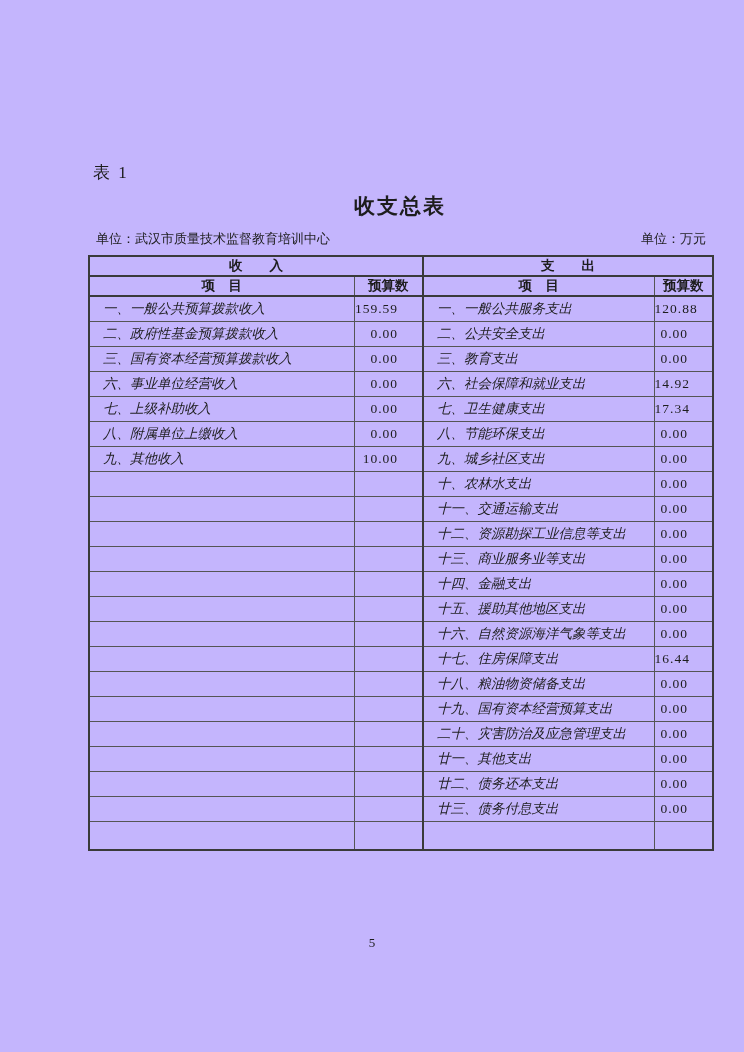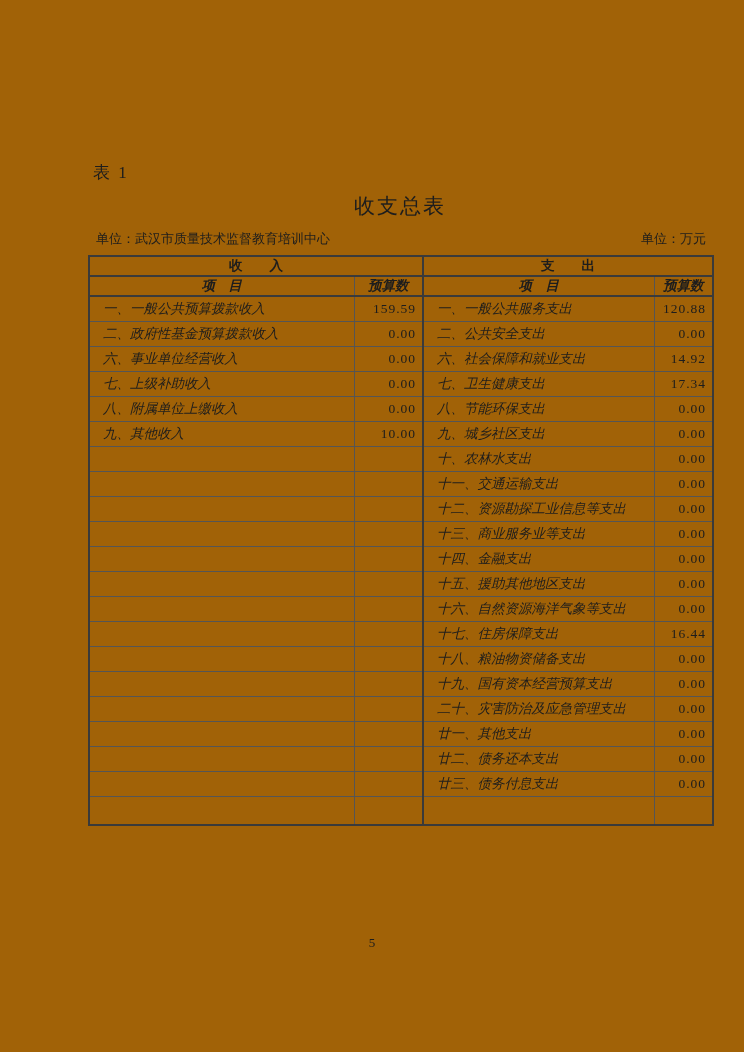--- a/index.html
+++ b/index.html
@@ -1,41 +1,41 @@
 <!DOCTYPE html>
 <html><head>
 <meta charset="utf-8">
 <style>
   * { box-sizing: border-box; }
   html, body { margin: 0; padding: 0; background: #ffffff; }
   .page {
     position: relative;
     width: 744px;
     height: 1052px;
-    background: #a16207;
+    background: #c4b5fd;
     font-family: "Liberation Serif", "DejaVu Serif", serif;
     color: #1d1d1d;
     overflow: hidden;
   }
   .table-label {
     position: absolute;
     left: 93px;
     top: 161px;
     font-size: 17px;
     letter-spacing: 2px;
   }
   .doc-title {
     position: absolute;
     left: 88px;
     top: 192px;
     width: 624px;
     margin: 0;
     text-align: center;
     font-size: 21px;
-    font-weight: normal;
+    font-weight: bold;
     letter-spacing: 2px;
   }
   .unit-row {
     position: absolute;
     left: 96px;
     top: 230px;
     width: 610px;
     display: flex;
     justify-content: space-between;
     font-size: 13px;
@@ -51,30 +51,30 @@
     border: 2px solid #3a3a3a;
   }
   .budget-table th, .budget-table td {
     border: 1px solid #555555;
     padding: 0;
     overflow: hidden;
     white-space: nowrap;
     vertical-align: middle;
   }
   .budget-table thead tr.section-row { height: 16px; margin-left: 9px; }
-  .budget-table thead tr.colhead-row { height: 16px; font-style: italic; }
+  .budget-table thead tr.colhead-row { height: 16px; }
   .budget-table thead th {
     font-weight: bold;
     text-align: center;
     border-bottom: 2px solid #3a3a3a;
   }
   .budget-table tbody tr { height: 25px; }
   .budget-table tbody tr:last-child { height: 29px; }
   .budget-table td.item { text-align: left; padding-left: 13px; font-style: italic; }
-  .budget-table td.value { text-align: right; padding-right: 6px; letter-spacing: 1px; }
+  .budget-table td.value { text-align: right; padding-right: 24px; letter-spacing: 1px; }
   .center-div { border-left: 2px solid #3a3a3a !important; }
   .page-number {
     position: absolute;
     left: 0;
     top: 935px;
     width: 744px;
     text-align: center;
     font-size: 13px;
   }
 </style>
@@ -118,20 +118,26 @@
           <td class="item center-div">一、一般公共服务支出</td>
           <td class="value">120.88</td>
         </tr>
         <tr>
           <td class="item">二、政府性基金预算拨款收入</td>
           <td class="value">0.00</td>
           <td class="item center-div">二、公共安全支出</td>
           <td class="value">0.00</td>
         </tr>
         <tr>
+          <td class="item">三、国有资本经营预算拨款收入</td>
+          <td class="value">0.00</td>
+          <td class="item center-div">三、教育支出</td>
+          <td class="value">0.00</td>
+        </tr>
+        <tr>
           <td class="item">六、事业单位经营收入</td>
           <td class="value">0.00</td>
           <td class="item center-div">六、社会保障和就业支出</td>
           <td class="value">14.92</td>
         </tr>
         <tr>
           <td class="item">七、上级补助收入</td>
           <td class="value">0.00</td>
           <td class="item center-div">七、卫生健康支出</td>
           <td class="value">17.34</td>

